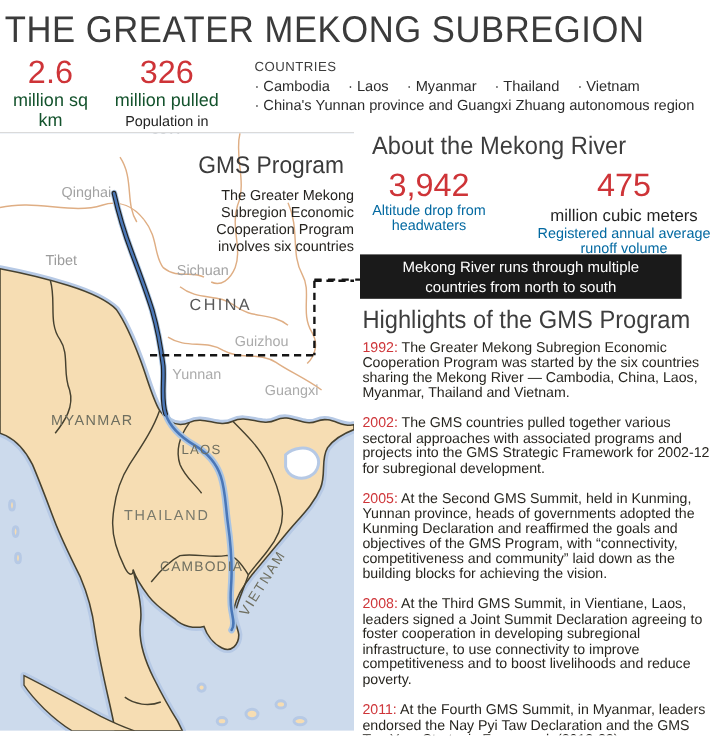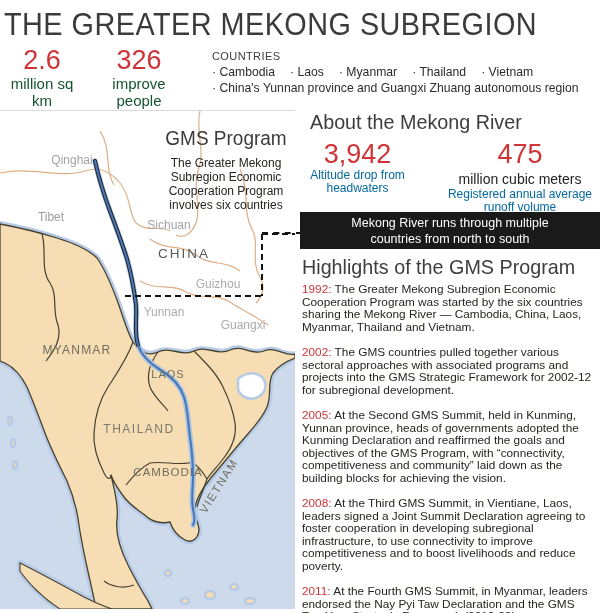--- a/index.html
+++ b/index.html
@@ -16,33 +16,33 @@
   #stat-pop{left:92px;top:47px;width:94px;}
   .countries{position:absolute;left:212px;top:50px;width:380px;font-size:12.2px;color:#2c2c2c;}
   .countries .hd{font-size:11px;color:#3c3c3c;letter-spacing:.4px;margin-bottom:3px;}
   .countries .row{display:flex;gap:15px;margin-bottom:2px;}
   .countries .item::before,.countries .note::before{content:"· ";}
   
   .map{position:absolute;left:0;top:110px;width:295px;height:498px;border-top:1px solid #dadada;}
   .map svg{display:block;}
   .gms{position:absolute;left:157px;top:16px;width:138px;text-align:center;}
   .gms h3{margin:0;font-size:20px;font-weight:300;color:#3b3b3b;transform:scaleX(.95);}
-  .gms p{margin:6px 0 0;font-size:12px;line-height:14px;color:#262420;font-weight:500;}
+  .gms p{margin:6px 0 0;font-size:12px;line-height:14px;color:#262420;font-weight:500;text-align:right;}
   
   .rcol{position:absolute;left:300px;top:108px;width:300px;}
   .rcol h2{margin:0;font-size:21px;font-weight:300;color:#3d3d3d;transform:scaleX(.94);
            transform-origin:left;white-space:nowrap;}
   #h-about{position:absolute;left:10px;top:2px;}
   .mstat{position:absolute;text-align:center;}
   .mstat .num{font-size:27px;font-weight:300;color:#ce3438;line-height:1;}
   .mstat .unit{font-size:14px;color:#232323;margin-top:3px;}
   .mstat .lbl{font-size:12px;color:#0369a1;line-height:1.05;margin-top:1px;}
   #mstat-drop{left:0px;top:33px;width:115px;}
   #mstat-runoff{left:140px;top:33px;width:160px;}
-  .callout{position:absolute;left:0;top:104px;width:300px;height:37px;background:#1a1a1a;
+  .callout{position:absolute;left:0;top:104px;width:268px;height:37px;background:#1a1a1a;
            color:#fff;display:flex;align-items:center;justify-content:center;text-align:center;
            font-size:12.5px;font-weight:500;line-height:16px;}
   .callout span{display:block;padding:0 28px;}
   #h-highlights{position:absolute;left:2px;top:147px;}
   .hl{position:absolute;left:2px;top:175px;width:293px;}
   .hl p{margin:0 0 13px;font-size:11.8px;line-height:12.5px;color:#27251f;}
   .hl .year{color:#ce3438;}
   
   .dash-connector{position:absolute;left:262px;top:232px;width:40px;height:0;
                   border-top:2px dashed #141414;}
@@ -54,21 +54,21 @@
 
   <div class="title">THE GREATER MEKONG SUBREGION</div>
 
   <div class="stat" id="stat-area">
     <div class="num">2.6</div>
     <div class="unit">million sq km</div>
     <div class="lbl">Land area</div>
   </div>
   <div class="stat" id="stat-pop">
     <div class="num">326</div>
-    <div class="unit">improve people</div>
+    <div class="unit">million pulled</div>
     <div class="lbl">Population in 2011</div>
   </div>
 
   <div class="countries">
     <div class="hd">COUNTRIES</div>
     <div class="row">
       <span class="item">Cambodia</span>
       <span class="item">Laos</span>
       <span class="item">Myanmar</span>
       <span class="item">Thailand</span>

